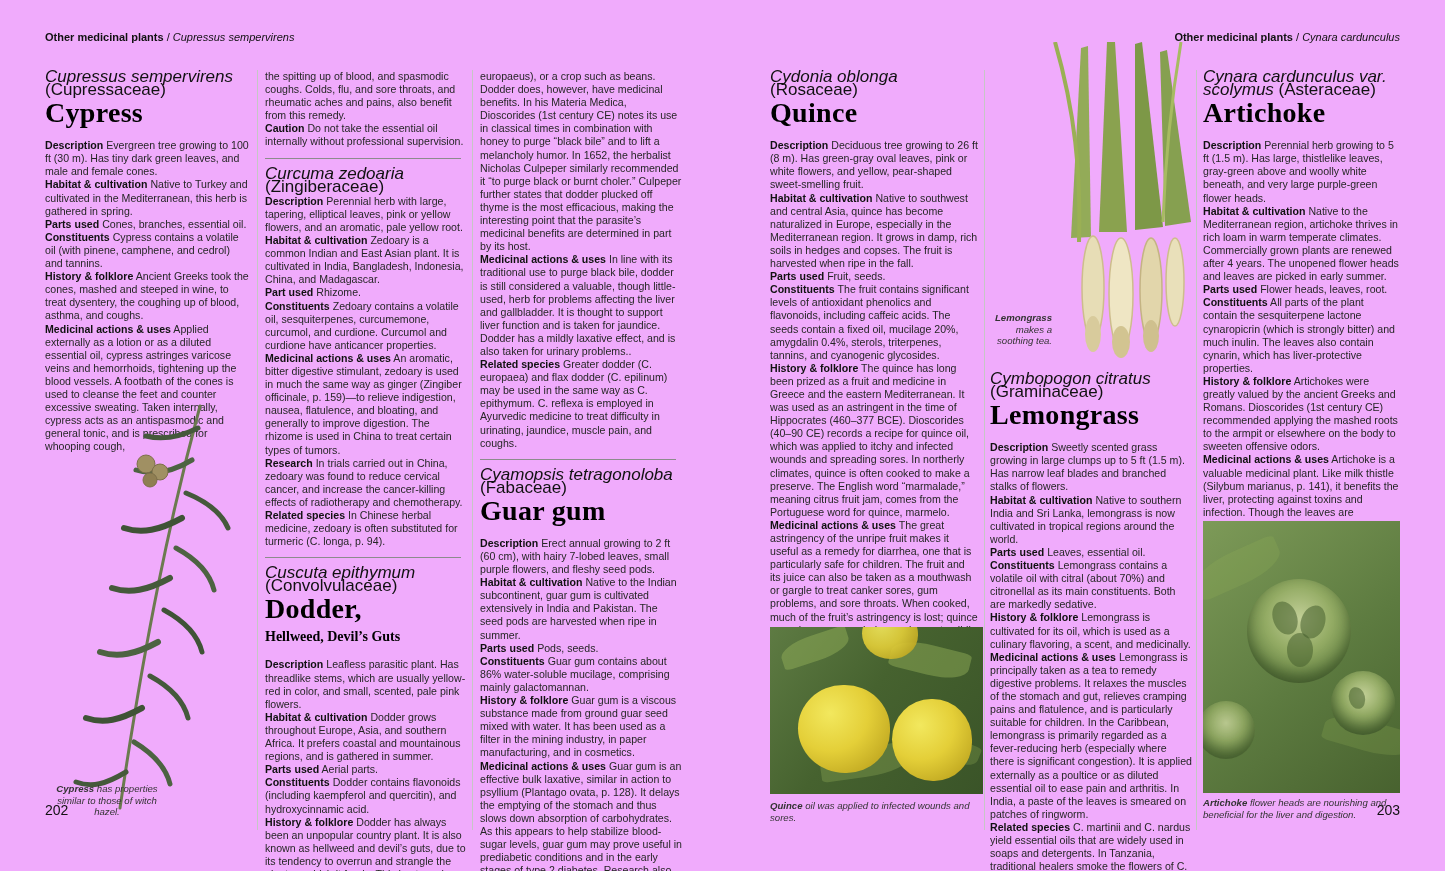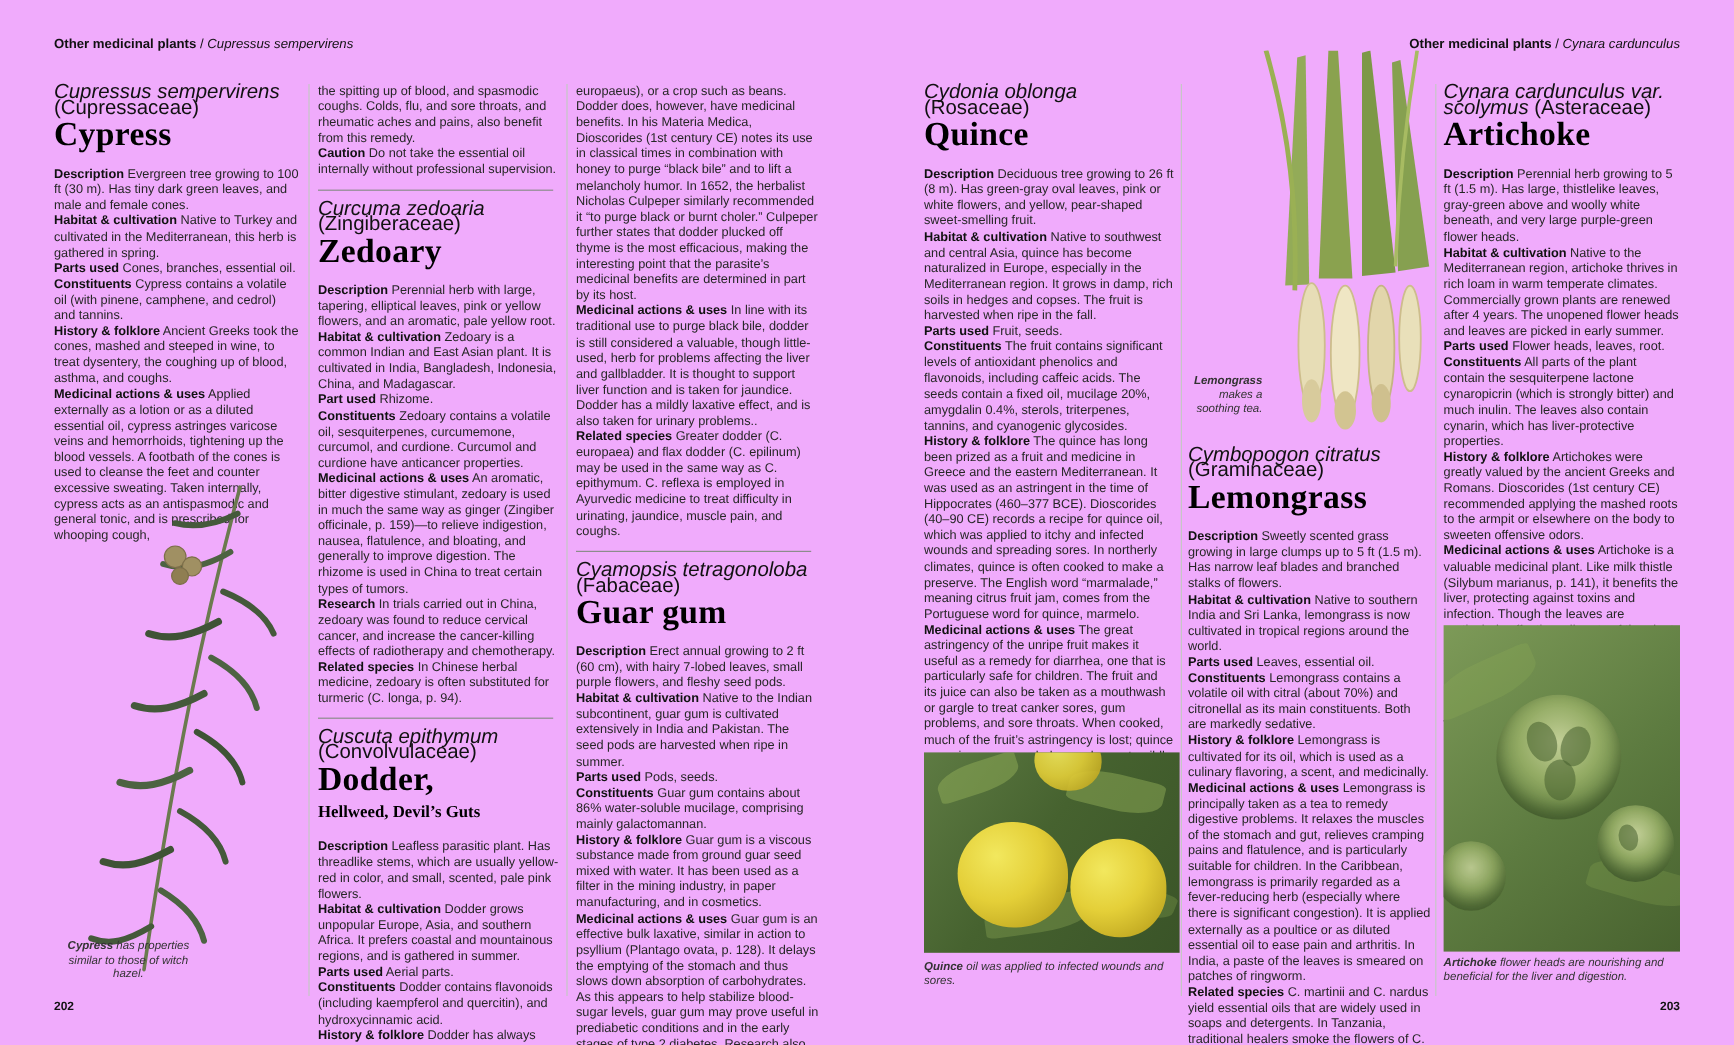--- a/index.html
+++ b/index.html
@@ -15,21 +15,21 @@
     margin:1px 0 11px 0;color:#000;letter-spacing:.3px;}
   .subtitle{font-family:"Liberation Serif",serif;font-weight:700;font-size:14px;line-height:21px;
     margin:-7px 0 11px 0;color:#000;}
   .sec{margin:0;}
   .sec b{font-weight:700;color:#111;}
   .divider{border-top:1px solid #8c8c8c;width:196px;height:0;margin:9px 0 8px 0;}
   .vrule{position:absolute;top:70px;height:760px;width:1px;background:#c6c6c6;}
   .caption{position:absolute;font-size:9.6px;line-height:11.6px;color:#333;}
   .cap-lead{font-weight:700;font-style:italic;}
   .cap-rest{font-style:italic;}
-  .pagenum{position:absolute;top:834px;font-size:10px;font-weight:700;color:#111;}
+  .pagenum{position:absolute;top:802px;font-size:14px;font-weight:400;color:#111;}
   .photo{position:absolute;overflow:hidden;}
   .quince-photo{left:770px;top:627px;width:213px;height:167px;
     background:linear-gradient(125deg,#5e7b43 0%,#46622f 45%,#3a5428 100%);}
   .leafstreak{position:absolute;background:rgba(150,180,90,.45);border-radius:50% 10% 50% 10%;}
   .fruit{position:absolute;border-radius:50% 50% 48% 52%;
     background:radial-gradient(circle at 35% 32%,#f2e85e 0%,#e4cf38 45%,#c5ad24 78%,#a08c1d 100%);}
   .arti-photo{left:1203px;top:521px;width:197px;height:272px;
     background:linear-gradient(140deg,#7d9a58 0%,#5d7b40 55%,#48622f 100%);}
   .arti-head{position:absolute;border-radius:50%;
     background:radial-gradient(circle at 50% 38%,#c2cf97 0%,#93ab64 40%,#6d8a49 70%,#54703a 100%);
@@ -89,36 +89,35 @@
   <div class="caption" style="left:46px;top:783px;width:122px;text-align:center;">
     <span class="cap-lead">Cypress</span><span class="cap-rest"> has properties similar to those of witch hazel.</span>
   </div>
 
   <div class="col" style="left:265px;width:202px;">
     <p class="sec">the spitting up of blood, and spasmodic coughs. Colds, flu, and sore throats, and rheumatic aches and pains, also benefit from this remedy.</p>
     <p class="sec"><b>Caution</b> <span>Do not take the essential oil internally without professional supervision.</span></p>
     <div class="divider"></div>
     <div>
       <p class="species"><i>Curcuma zedoaria</i><span class="fam"> (Zingiberaceae)</span></p>
-      <div class="title">Zedoary</div>
       <p class="sec"><b>Description</b> <span>Perennial herb with large, tapering, elliptical leaves, pink or yellow flowers, and an aromatic, pale yellow root.</span></p>
       <p class="sec"><b>Habitat &amp; cultivation</b> <span>Zedoary is a common Indian and East Asian plant. It is cultivated in India, Bangladesh, Indonesia, China, and Madagascar.</span></p>
       <p class="sec"><b>Part used</b> <span>Rhizome.</span></p>
       <p class="sec"><b>Constituents</b> <span>Zedoary contains a volatile oil, sesquiterpenes, curcumemone, curcumol, and curdione. Curcumol and curdione have anticancer properties.</span></p>
       <p class="sec"><b>Medicinal actions &amp; uses</b> <span>An aromatic, bitter digestive stimulant, zedoary is used in much the same way as ginger (Zingiber officinale, p. 159)—to relieve indigestion, nausea, flatulence, and bloating, and generally to improve digestion. The rhizome is used in China to treat certain types of tumors.</span></p>
       <p class="sec"><b>Research</b> <span>In trials carried out in China, zedoary was found to reduce cervical cancer, and increase the cancer-killing effects of radiotherapy and chemotherapy.</span></p>
       <p class="sec"><b>Related species</b> <span>In Chinese herbal medicine, zedoary is often substituted for turmeric (C. longa, p. 94).</span></p>
     </div>
     <div class="divider"></div>
     <div>
       <p class="species"><i>Cuscuta epithymum</i><span class="fam"> (Convolvulaceae)</span></p>
       <div class="title" style="margin-bottom:2px;">Dodder,</div>
       <div class="subtitle" style="margin-top:0;">Hellweed, Devil’s Guts</div>
       <p class="sec"><b>Description</b> <span>Leafless parasitic plant. Has threadlike stems, which are usually yellow-red in color, and small, scented, pale pink flowers.</span></p>
-      <p class="sec"><b>Habitat &amp; cultivation</b> <span>Dodder grows unpopular Europe, Asia, and southern Africa. It prefers coastal and mountainous regions, and is gathered in summer.</span></p>
+      <p class="sec"><b>Habitat &amp; cultivation</b> <span>Dodder grows throughout Europe, Asia, and southern Africa. It prefers coastal and mountainous regions, and is gathered in summer.</span></p>
       <p class="sec"><b>Parts used</b> <span>Aerial parts.</span></p>
       <p class="sec"><b>Constituents</b> <span>Dodder contains flavonoids (including kaempferol and quercitin), and hydroxycinnamic acid.</span></p>
       <p class="sec"><b>History &amp; folklore</b> <span>Dodder has always been an unpopular country plant. It is also known as hellweed and devil’s guts, due to its tendency to overrun and strangle the plant on which it feeds. This host can be thyme (Thymus vulgaris, p. 147), gorse (Ulex</span></p>
     </div>
   </div>
 
   <div class="col" style="left:480px;width:202px;">
     <p class="sec">europaeus), or a crop such as beans. Dodder does, however, have medicinal benefits. In his Materia Medica, Dioscorides (1st century CE) notes its use in classical times in combination with honey to purge “black bile” and to lift a melancholy humor. In 1652, the herbalist Nicholas Culpeper similarly recommended it “to purge black or burnt choler.” Culpeper further states that dodder plucked off thyme is the most efficacious, making the interesting point that the parasite’s medicinal benefits are determined in part by its host.</p>
     <p class="sec"><b>Medicinal actions &amp; uses</b> <span>In line with its traditional use to purge black bile, dodder is still considered a valuable, though little-used, herb for problems affecting the liver and gallbladder. It is thought to support liver function and is taken for jaundice. Dodder has a mildly laxative effect, and is also taken for urinary problems..</span></p>
     <p class="sec"><b>Related species</b> <span>Greater dodder (C. europaea) and flax dodder (C. epilinum) may be used in the same way as C. epithymum. C. reflexa is employed in Ayurvedic medicine to treat difficulty in urinating, jaundice, muscle pain, and coughs.</span></p>

